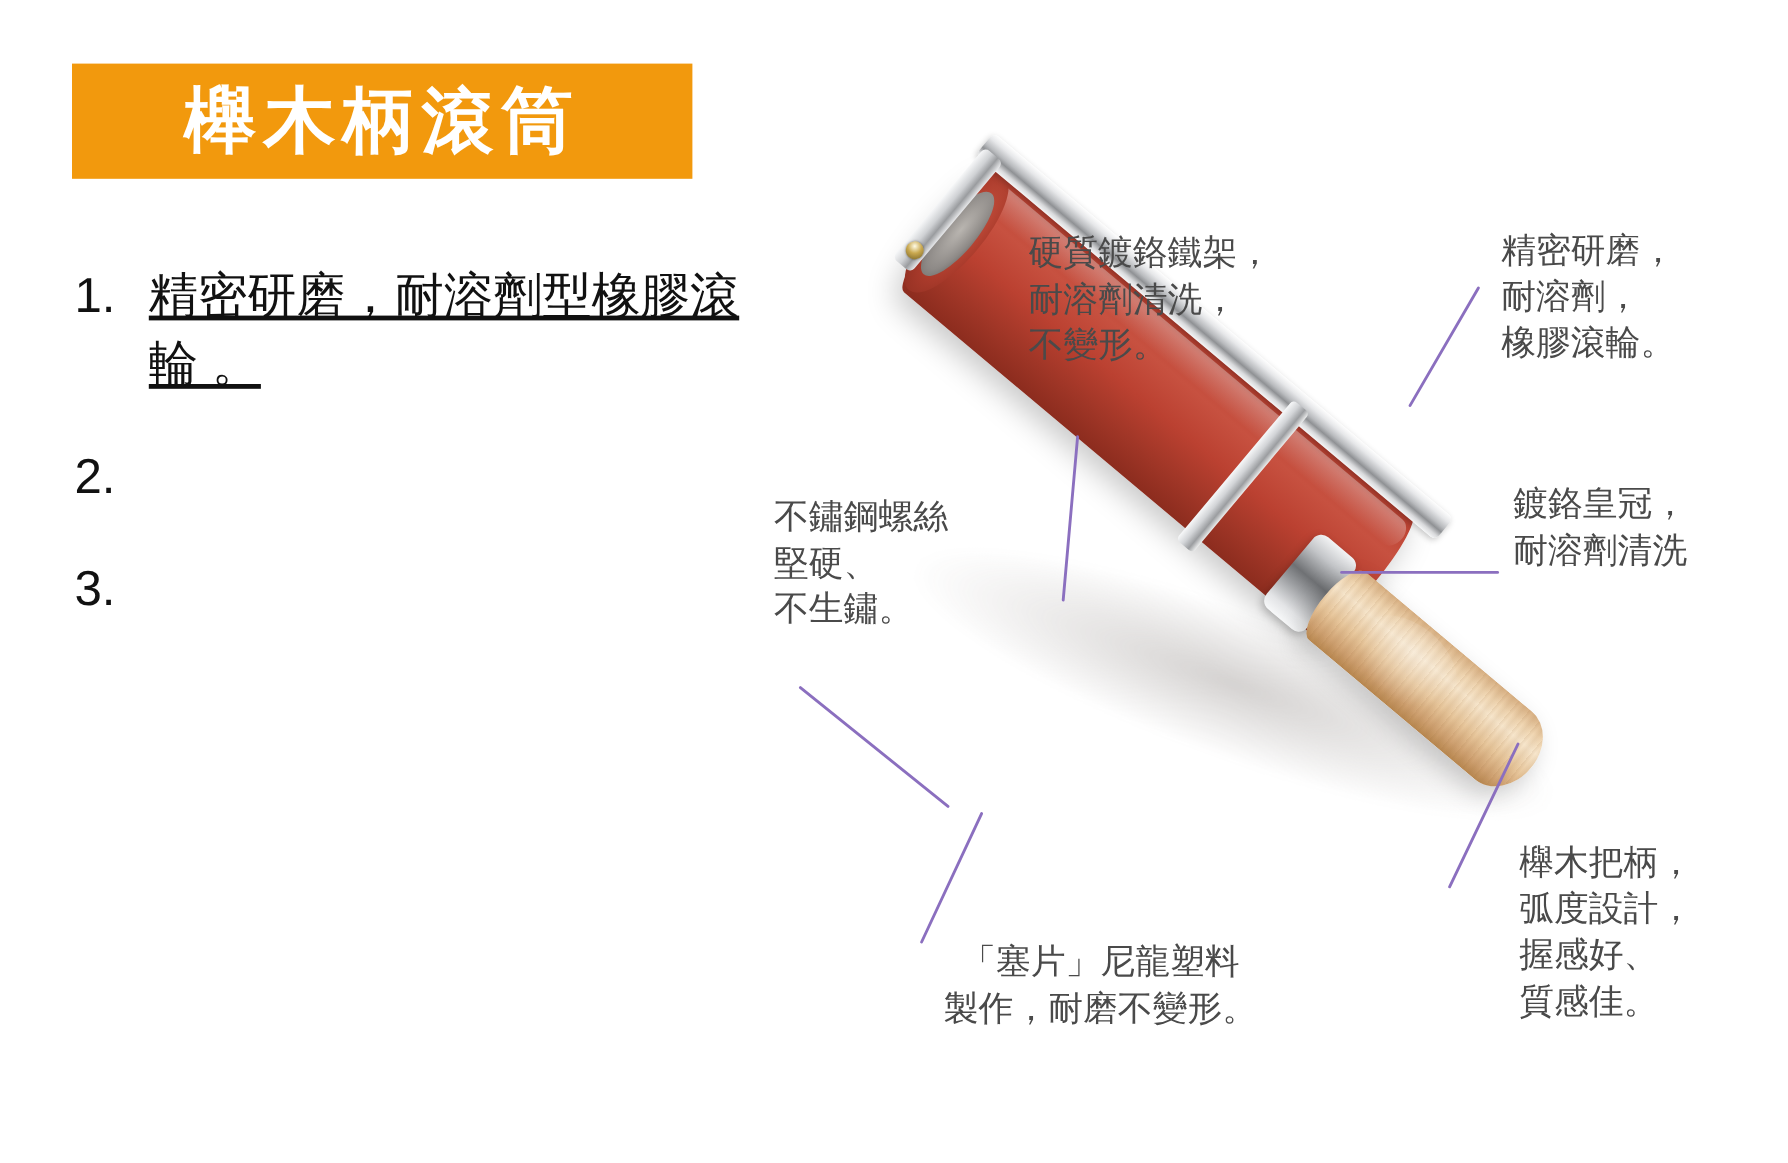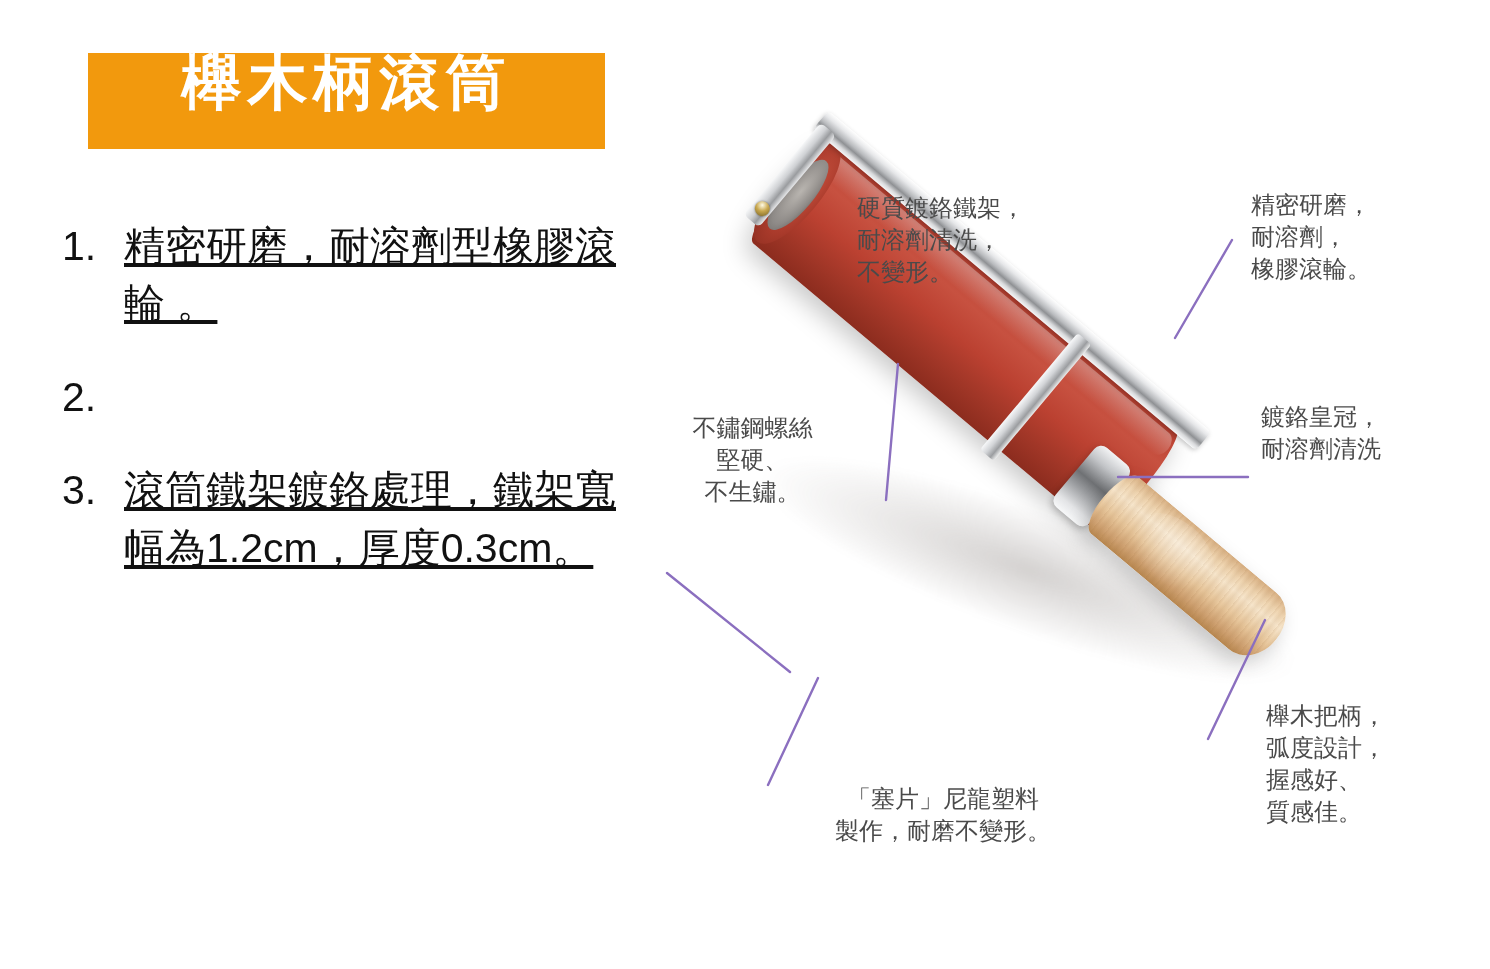--- a/index.html
+++ b/index.html
@@ -18,23 +18,22 @@
 
   
   #title-banner {
     position: absolute;
     left: 60px;
     top: 53px;
     width: 517px;
     height: 96px;
     background: #F2990D;
     display: flex;
-    align-items: flex-start;
+    align-items: center;
     justify-content: center;
-    margin-left: 28px;
   }
   #title-text {
     color: #ffffff;
     font-size: 60px;
     font-weight: bold;
     letter-spacing: 6px;
     line-height: 1;
     white-space: nowrap;
   }
 
@@ -61,30 +60,30 @@
   }
   .feature-text {
     flex: 1 1 auto;
     letter-spacing: 0px;
     text-decoration: underline;
   }
 
   
   .callout {
     position: absolute;
-    font-size: 24px;
+    font-size: 29px;
     line-height: 1.33;
     color: #4a4a4a;
     white-space: pre-line;
   }
   #callout-frame      { left: 857px;  top: 192px; width: 270px; }
   #callout-roller     { left: 1251px; top: 190px; width: 235px; font-family: Liberation Serif, serif; }
-  #callout-screw      { left: 645px;  top: 412px; width: 215px; text-align: center; }
+  #callout-screw      { left: 645px;  top: 412px; width: 215px; }
   #callout-crown      { left: 1261px; top: 403px; width: 225px; font-family: Liberation Mono, monospace; }
-  #callout-plug       { left: 778px;  top: 783px; width: 330px; text-align: center; }
+  #callout-plug       { left: 752px;  top: 783px; width: 330px; text-align: center; }
   #callout-handle     { left: 1266px; top: 700px; width: 220px; }
 
   
   #leaders {
     position: absolute;
     left: 0; top: 0;
     width: 1490px; height: 969px;
     pointer-events: none;
   }
 
@@ -255,21 +254,20 @@
     <span class="feature-num">1.</span>
     <span class="feature-text">精密研磨，耐溶劑型橡膠滾輪 。</span>
   </div>
 
   <div class="feature-item">
     <span class="feature-num">2.</span>
   </div>
 
   <div class="feature-item">
     <span class="feature-num">3.</span>
-    <span class="feature-text">滾筒鐵架鍍鉻處理，鐵架寬幅為1.2cm，厚度0.3cm。</span>
   </div>
 
 </div>
 
 <div id="product-stage">
 
   <div id="product-shadow"></div>
 
   <div id="roller-group">
     <div id="roller-body"></div>

